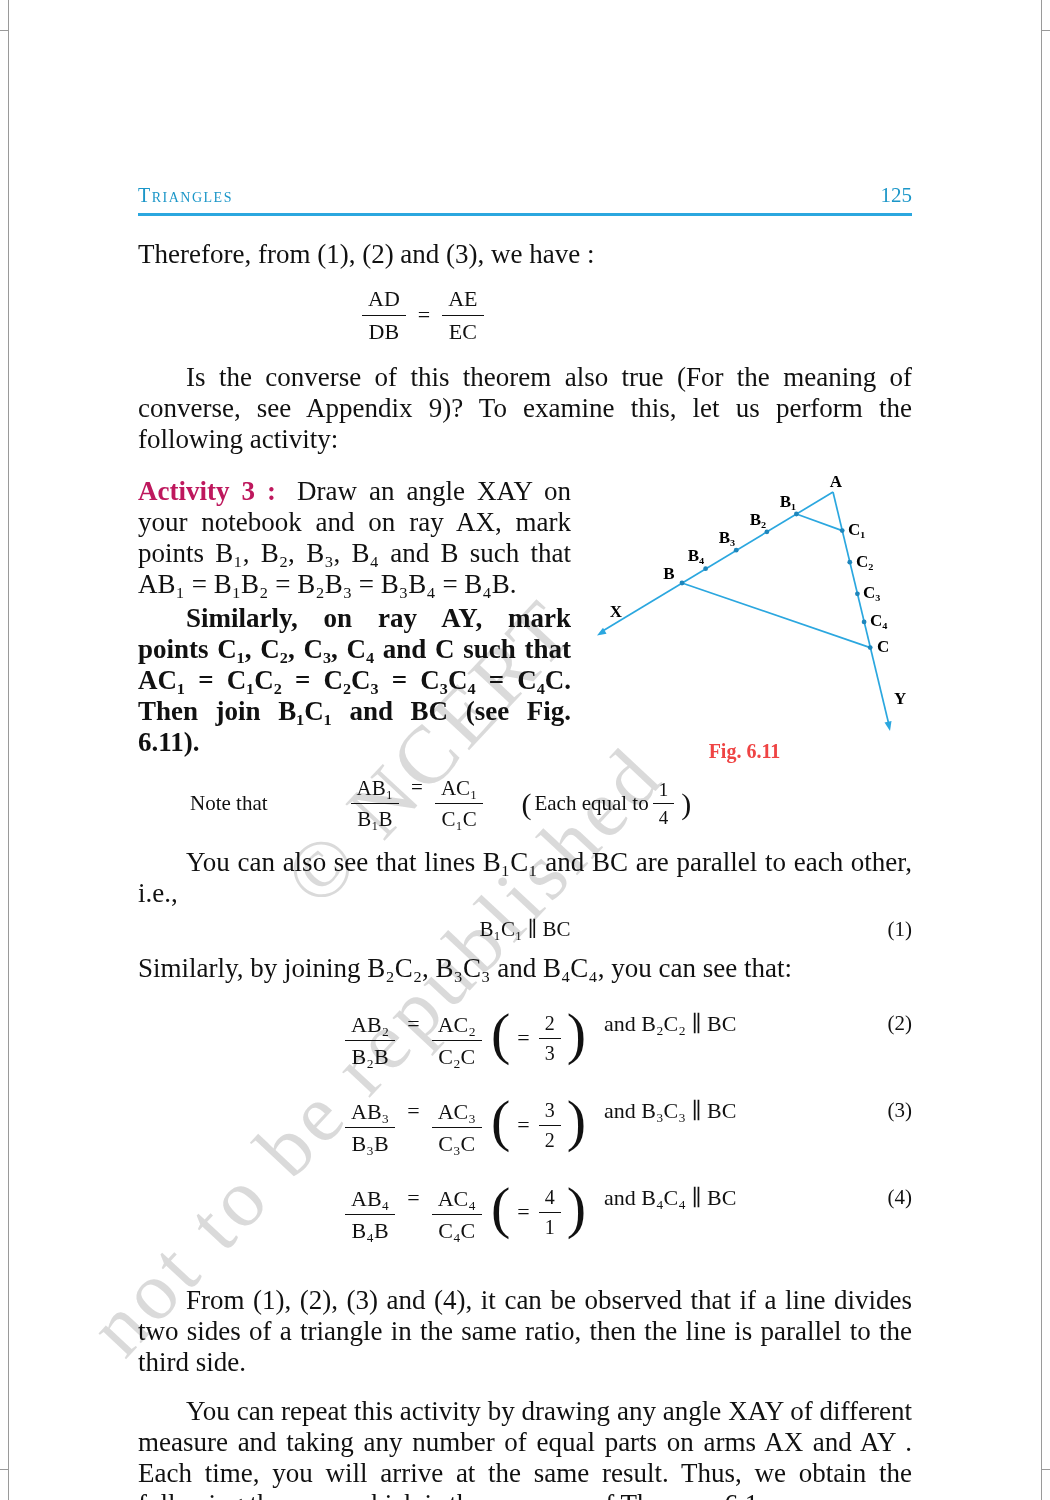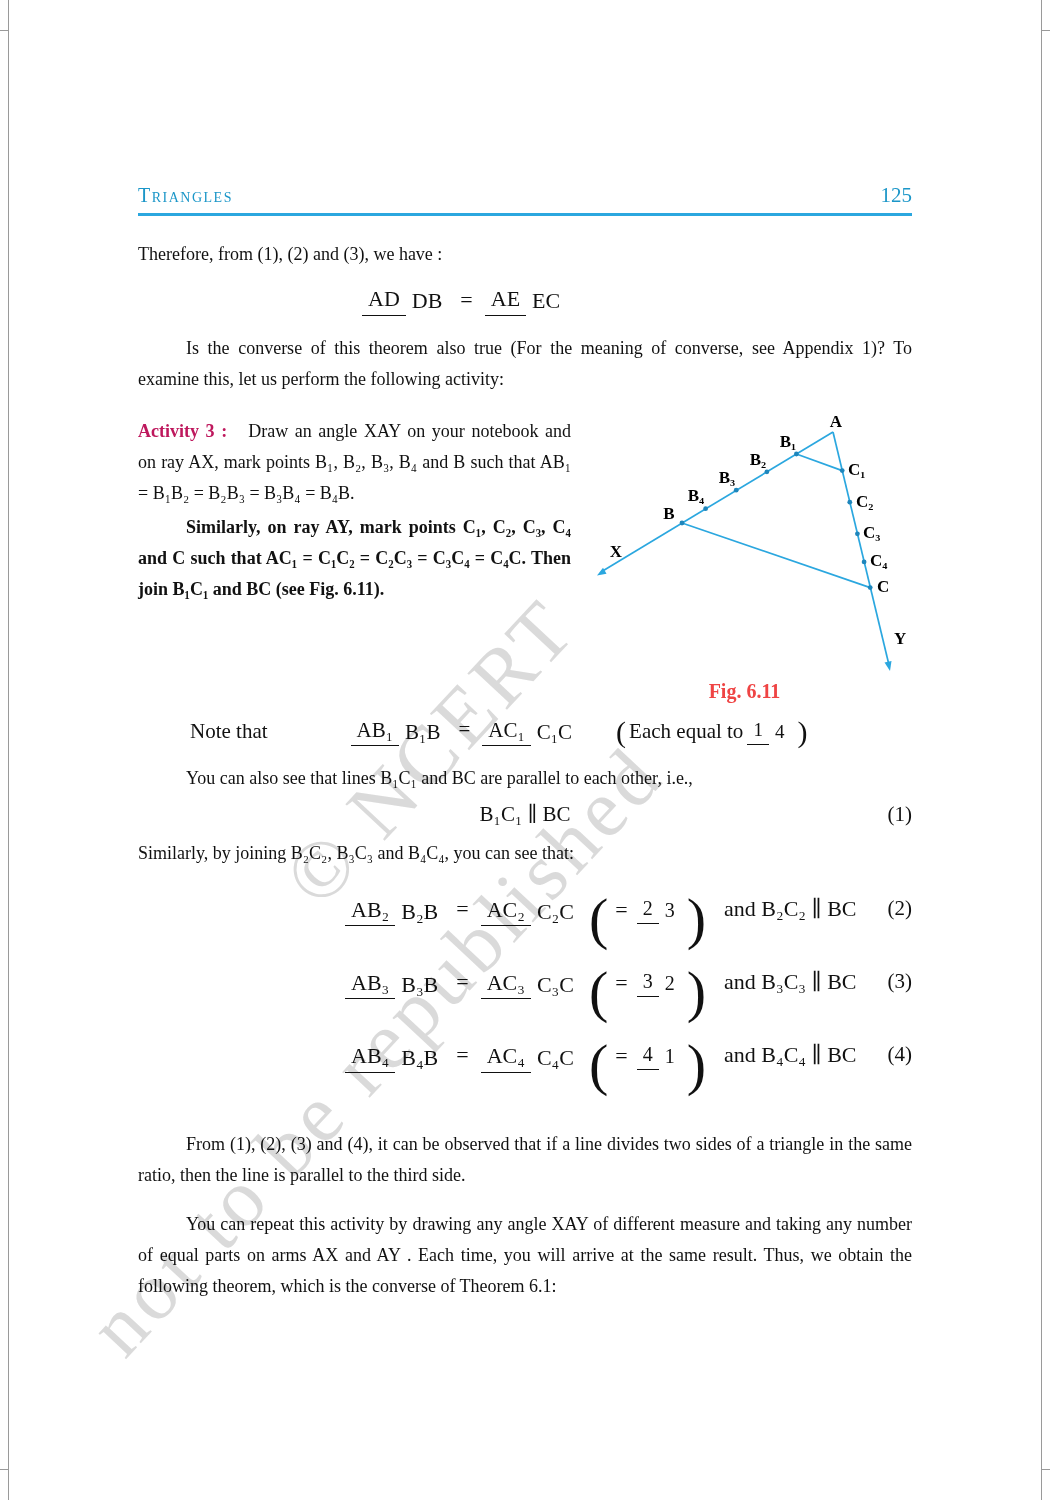--- a/index.html
+++ b/index.html
@@ -23,26 +23,26 @@
   .wm1 { left:300px; top:845px; transform:rotate(-47deg); }
   .wm2 { left:105px; top:1295px; transform:rotate(-47deg); }
 
   .content { position:absolute; left:138px; top:183px; width:774px; z-index:2; }
 
   .page-header { display:flex; justify-content:space-between; align-items:baseline;text-align:right; }
   .chapter-title { font-variant:small-caps; letter-spacing:1.5px; color:#1B96C8; font-size:20px; }
   .page-number { color:#1B96C8; font-size:21px; }
   .header-rule { height:3px; background:#2BA7DF; margin-top:5px; }
 
-  p { margin:0; font-size:18px; line-height:31px; text-align:justify; }
+  p { margin:0; font-size:27px; line-height:31px; text-align:justify; }
   .indent { text-indent:48px; }
   .para-intro { margin-top:23px; text-align:left; }
   .para-converse { margin-top:16px; }
 
-  .frac { display:inline-flex; align-items:stretch; text-align:center; line-height:1.25; margin:0 7px; }
+  .frac { display:inline-flex; flex-direction:column; align-items:stretch; text-align:center; line-height:1.25; margin:0 7px; }
   .frac .num { padding:0 6px 2px; border-bottom:1.6px solid #111; }
   .frac .den { padding:2px 6px 0; }
   .eq-sign { margin:0 5px; }
 
   .eq-main { display:flex; align-items:center; padding-left:217px; margin:15px 0 17px; font-size:22px; }
 
   .activity-section { margin-top:21px; }
   .figure-wrap { float:right; width:335px; margin-left:6px; text-align:center; }
   .fig-caption { color:#ef4444; font-weight:bold; font-size:20px; margin-top:2px; }
   .activity-label { color:#be185d; font-weight:bold; margin-right:21px; }
@@ -106,21 +106,21 @@
         <span class="num">AD</span>
         <span class="den">DB</span>
       </span>
       <span class="eq-sign">=</span>
       <span class="frac">
         <span class="num">AE</span>
         <span class="den">EC</span>
       </span>
     </div>
 
-    <p class="para-converse indent">Is the converse of this theorem also true (For the meaning of converse, see Appendix 1)? To examine this, let us perform the following activity:</p>
+    <p class="para-converse indent">Is the converse of this theorem also true (For the meaning of converse, see Appendix 9)? To examine this, let us perform the following activity:</p>
 
     <div class="activity-section">
       <div class="figure-wrap">
         <svg width="335" height="258" viewBox="0 0 335 258">
 
           <line x1="256" y1="16" x2="24" y2="156" stroke="#2BA7DF" stroke-width="1.7"></line>
           <polygon points="20,159.5 26,151.8 29.5,157.8" fill="#2BA7DF"></polygon>
 
           <line x1="256" y1="16" x2="312" y2="249" stroke="#2BA7DF" stroke-width="1.7"></line>
           <polygon points="313,255 307.5,246.5 314.5,245" fill="#2BA7DF"></polygon>

